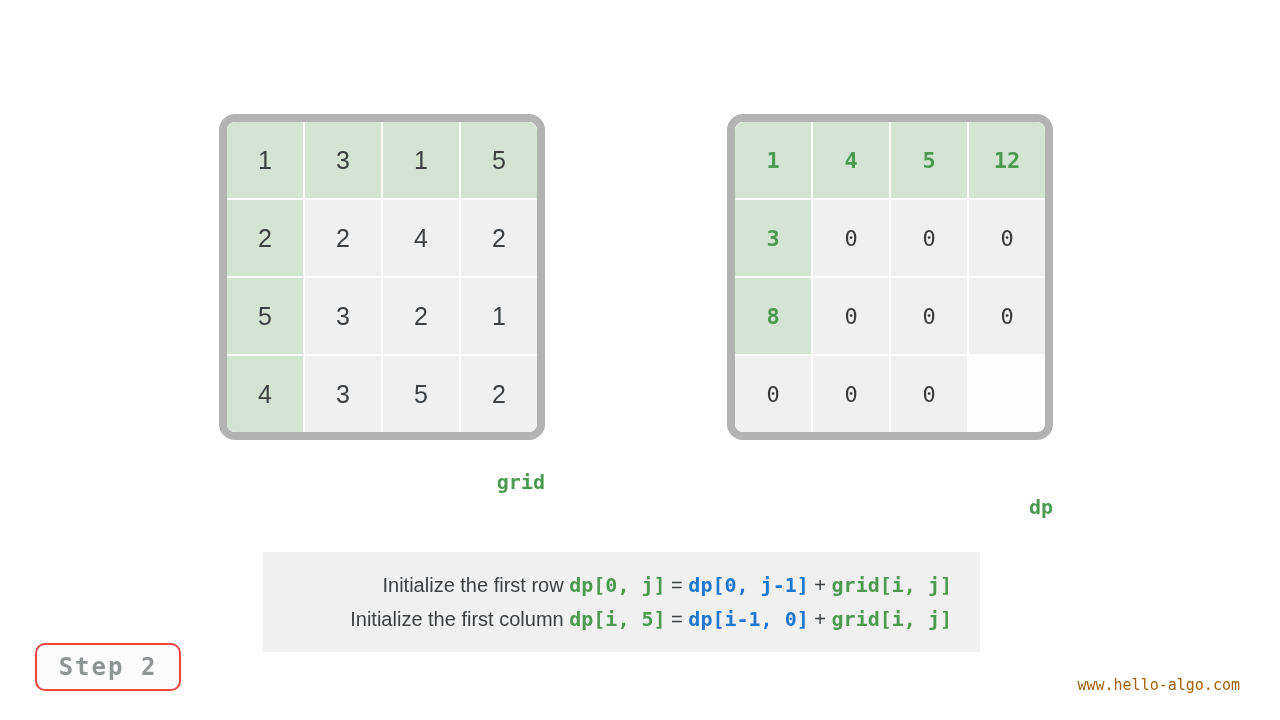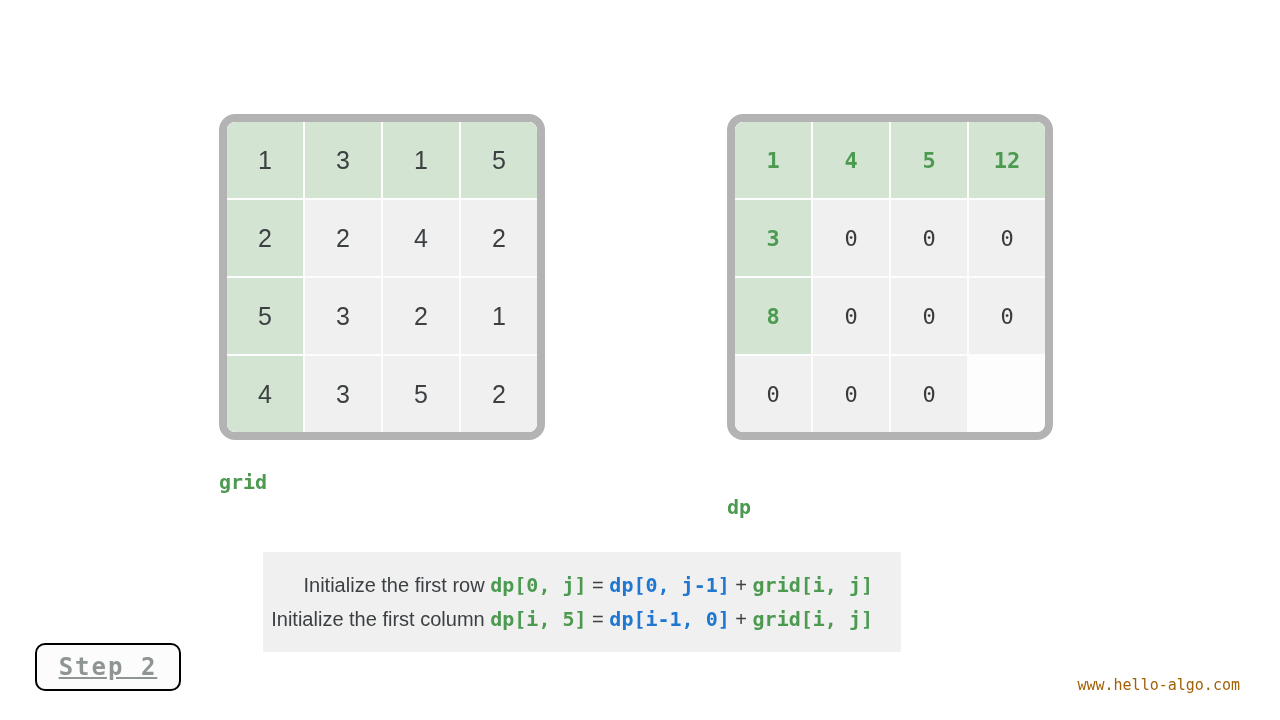--- a/index.html
+++ b/index.html
@@ -53,30 +53,30 @@
     color:#3b3b3b;
     font-weight:500;
   }
   .matrix.code-values .cell.hl{
     color:var(--green-text);
     font-weight:bold;
   }
   .matrix-label{
     position:absolute;
     width:326px;
-    text-align:left;
+    text-align:right;
     font-family:"DejaVu Sans Mono", monospace;
     font-weight:bold;
     font-size:20px;
     color:var(--green-text);
   }
   .caption-box{
     position:absolute;
     left:263px; top:552px;
-    width:638px; height:100px;
+    width:717px; height:100px;
     background:var(--caption-bg);
     border-radius:2px;
     display:flex;
     flex-direction:column;
     justify-content:center;
     align-items:flex-end;
     gap:14px;
     padding-right:28px;
   }
   .caption-line{
@@ -91,31 +91,30 @@
     font-weight:bold;
     font-size:20px;
   }
   .caption-line .code-green{color:var(--green-text);}
   .caption-line .code-blue{color:var(--blue-text);}
   .step-badge{
     position:absolute;
     left:35px; top:643px;
     width:146px; height:48px;
     background:#fbfcfb;
-    border:2px solid #000000;
+    border:2px solid #ef4444;
     border-radius:10px;
     display:flex;
     align-items:center;
     justify-content:center;
     font-family:"DejaVu Sans Mono", monospace;
     font-weight:bold;
     font-size:24px;
     letter-spacing:2px;
     color:#8f9595;
-    text-decoration:underline;
   }
   .watermark{
     position:absolute;
     right:40px; top:676px;
     font-family:"DejaVu Sans Mono", monospace;
     font-size:15px;
     color:#a16207;
   }
 </style>
 </head>

